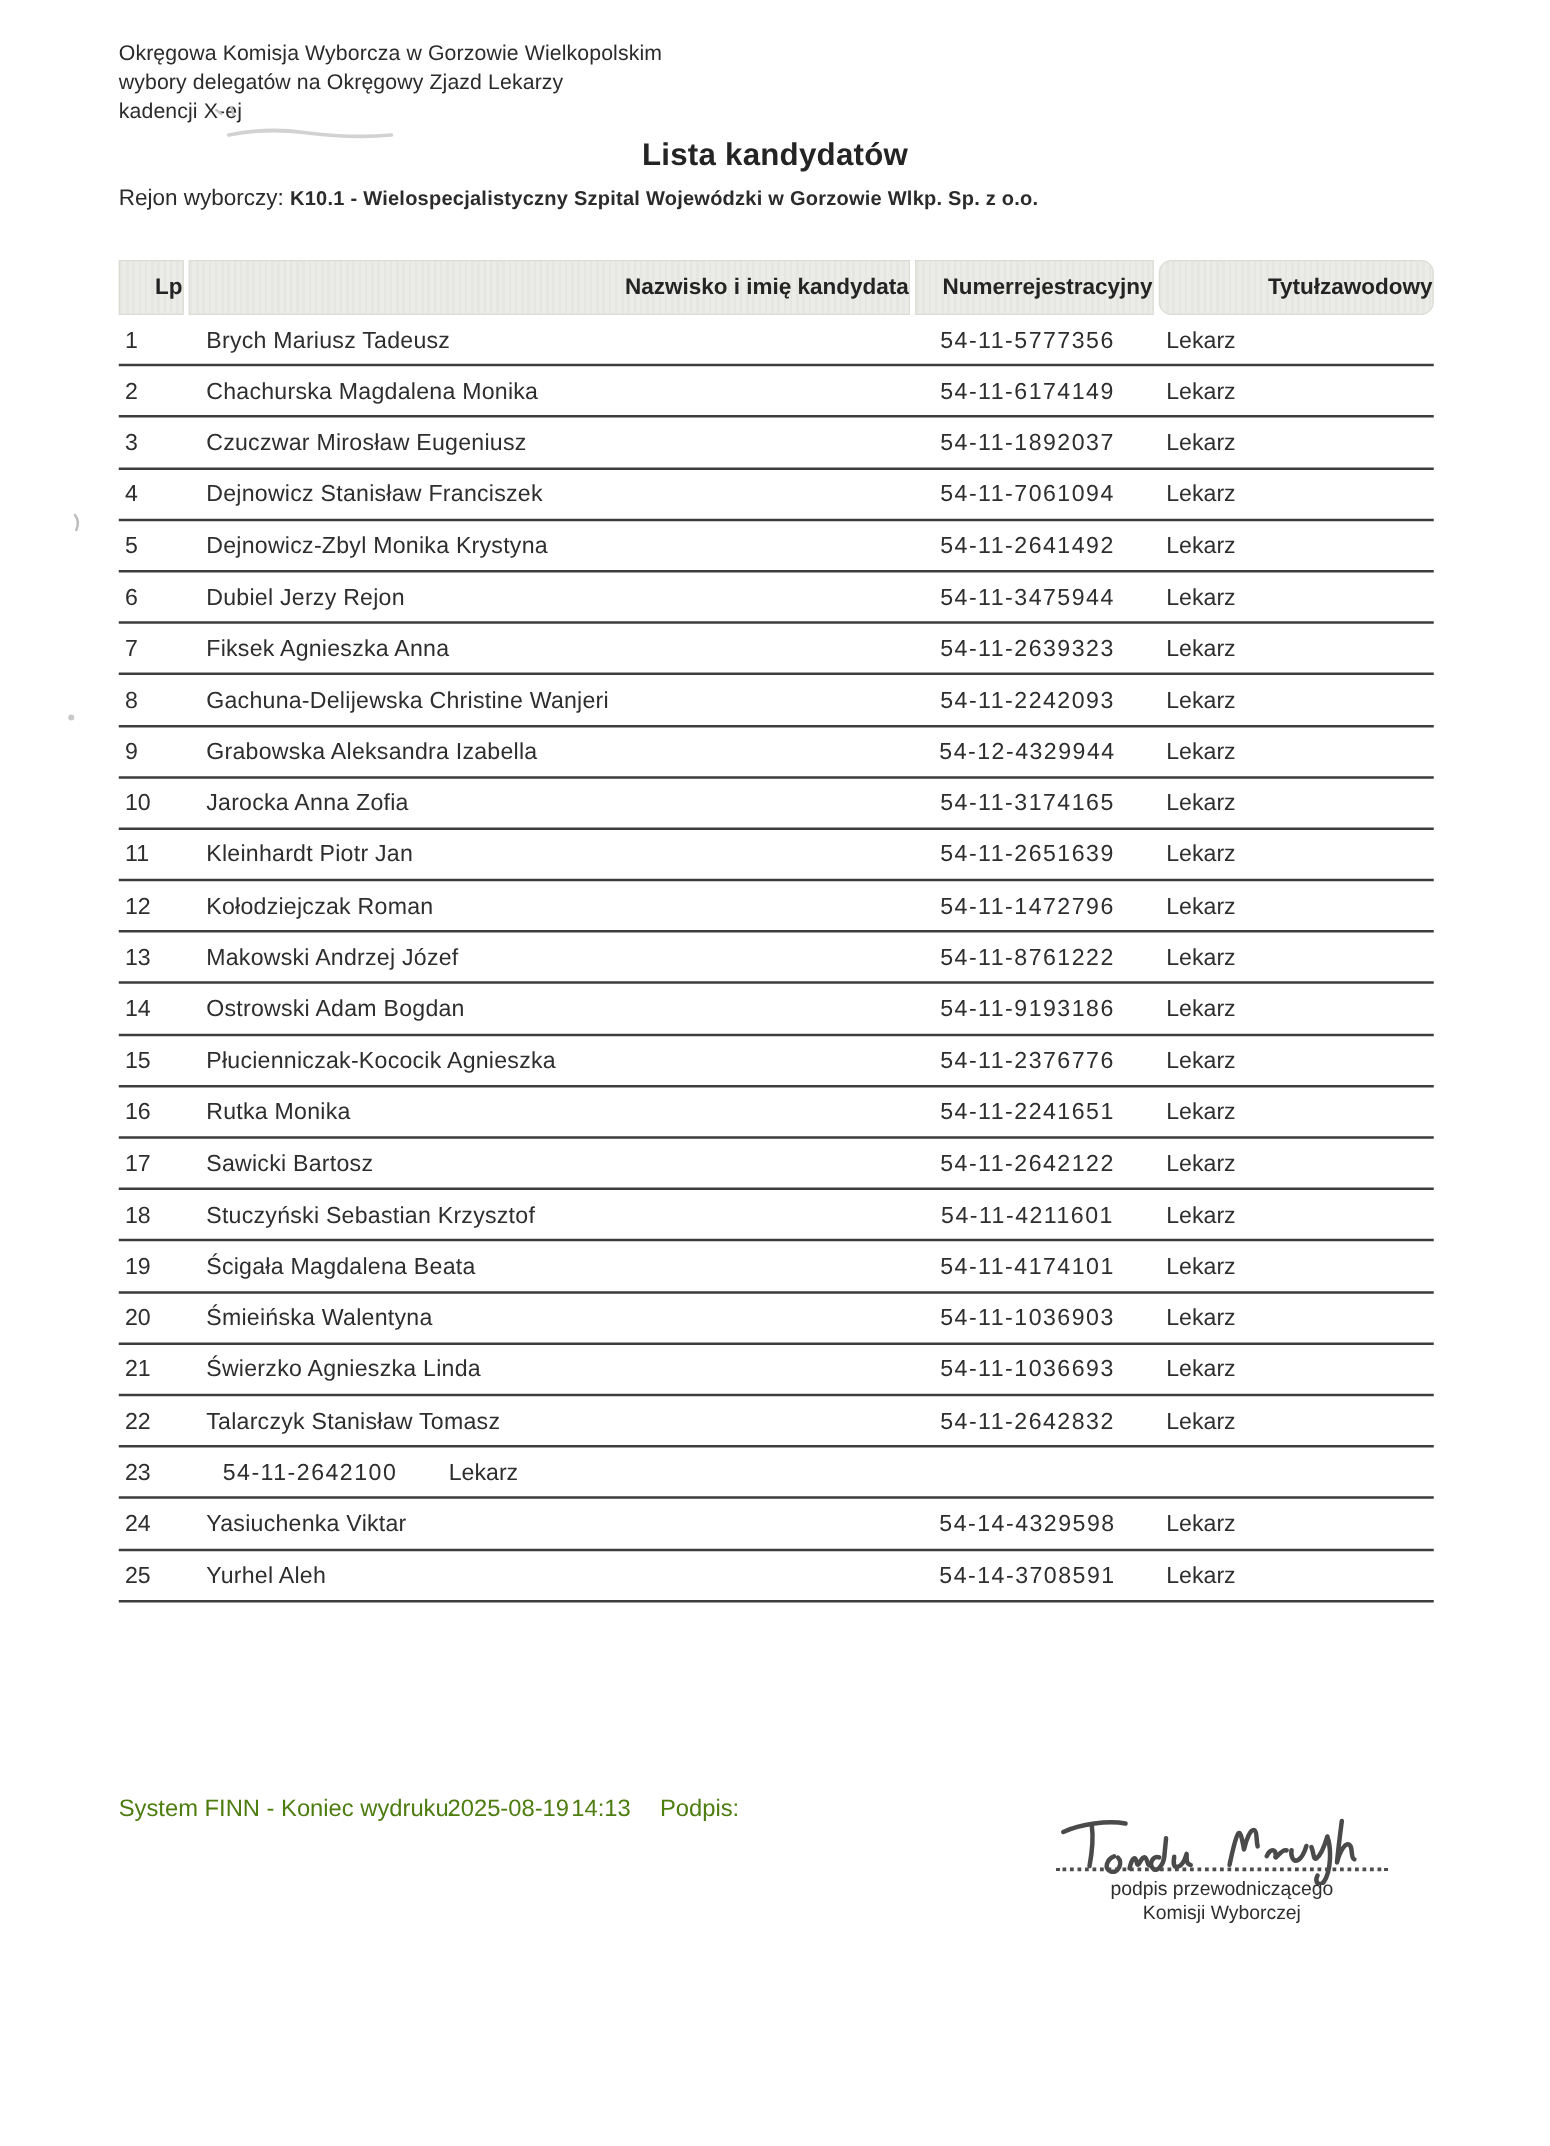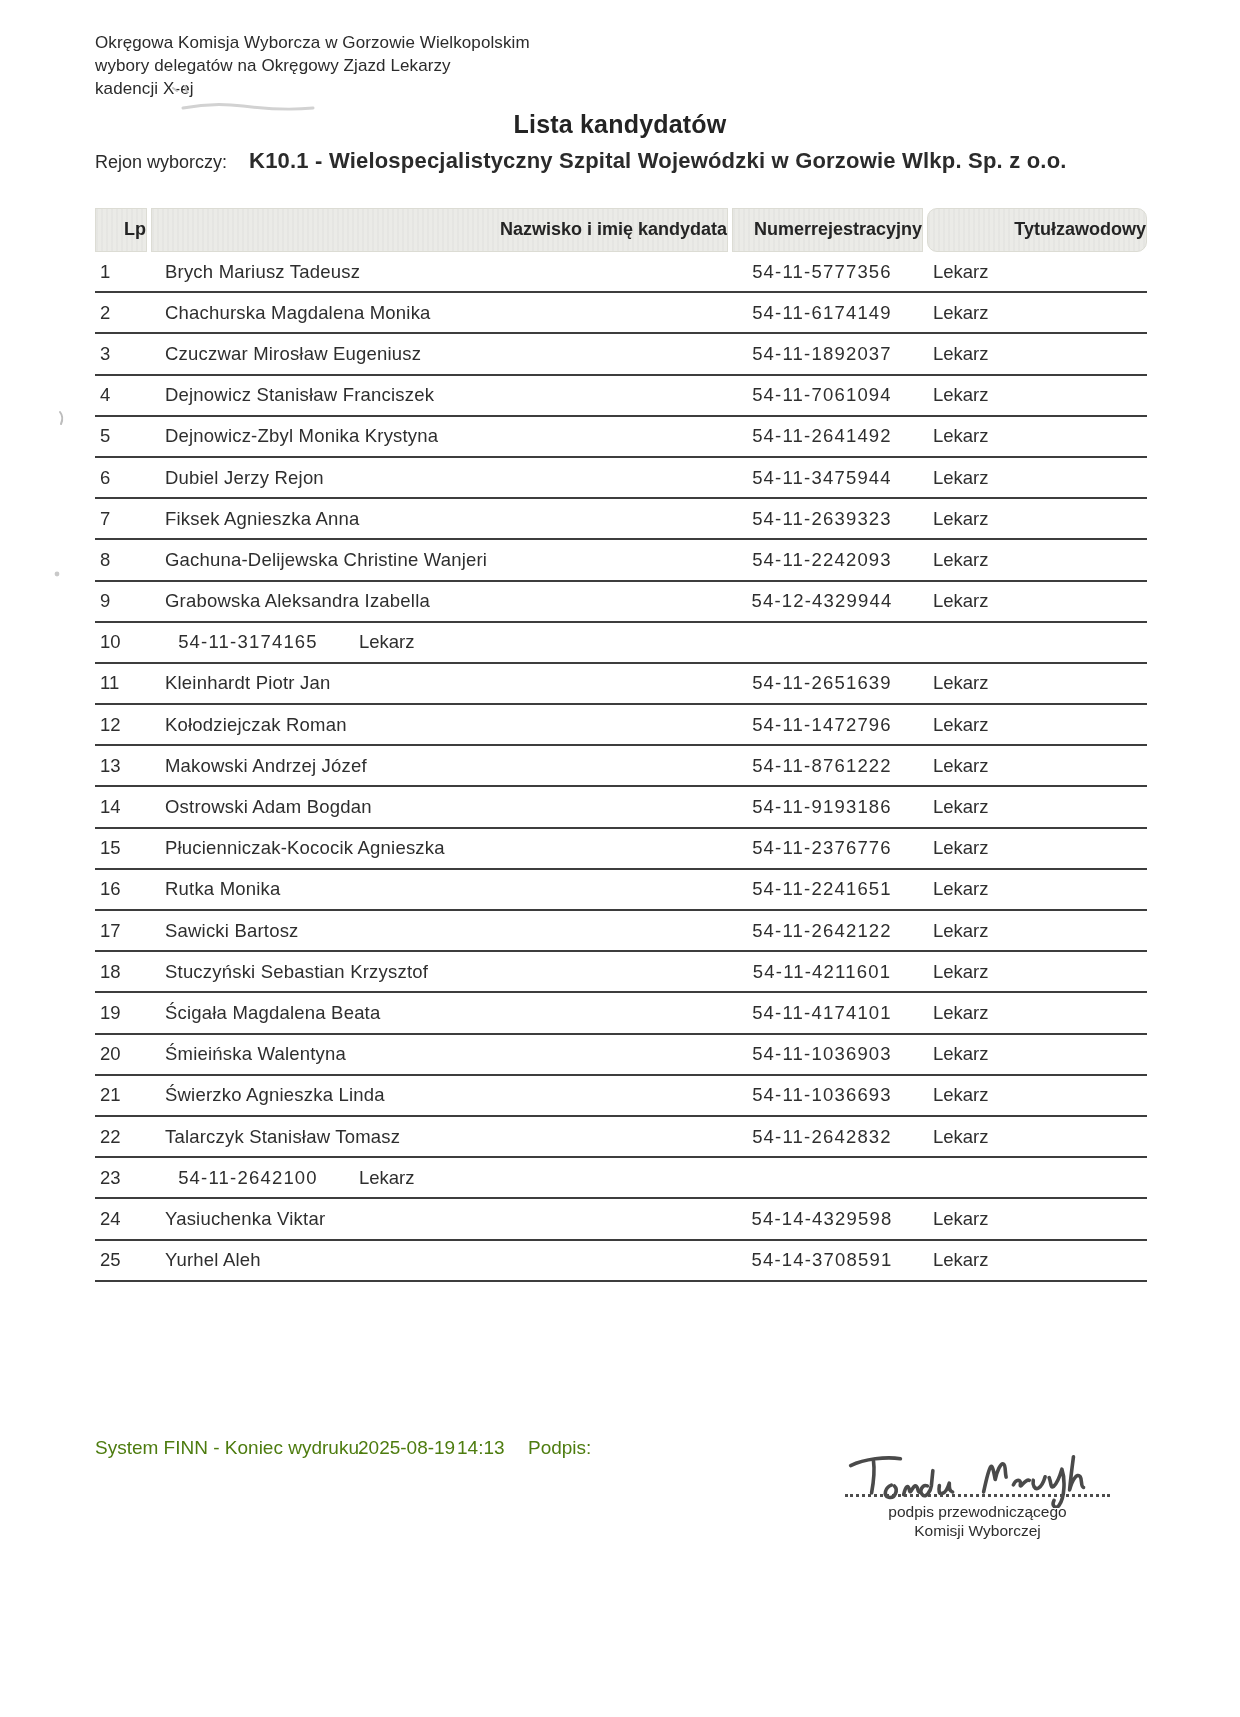--- a/index.html
+++ b/index.html
@@ -13,21 +13,21 @@
   
   .doc-header { position:absolute; left:95px; top:31px; font-size:17px; line-height:23px; letter-spacing:0.1px; }
   .doc-header div { white-space:nowrap; }
 
   
   .title {
     position:absolute; left:0; top:110px; width:1240px; margin:0;
     text-align:center; font-size:25px; font-weight:bold; letter-spacing:0.2px; color:#242424;
   }
   .region { position:absolute; left:95px; top:148px; font-size:18px; white-space:nowrap; }
-  .region .region-value { font-weight:bold; font-size:22px; margin-left:22px; letter-spacing:0.2px; }
+  .region .region-value { font-weight:bold; font-size:16px; margin-left:5px; letter-spacing:0.2px; }
 
   
   .table { position:absolute; left:95px; top:208px; width:1052px; }
   .thead { display:flex; gap:4px; height:44px; }
   .th {
     background:#ebebe7;
     border:1px solid #dcdcd4;
     box-sizing:border-box;
     display:flex; justify-content:flex-end; align-items:center;
     padding-bottom:3px;
@@ -158,20 +158,21 @@
           <div class="td b-title">Lekarz</div>
         </div>
         <div class="tr">
           <div class="td b-lp">9</div>
           <div class="td b-name">Grabowska Aleksandra Izabella</div>
           <div class="td b-reg">54-12-4329944</div>
           <div class="td b-title">Lekarz</div>
         </div>
         <div class="tr">
           <div class="td b-lp">10</div>
+          <div class="td b-name">Jarocka Anna Zofia</div>
           <div class="td b-reg">54-11-3174165</div>
           <div class="td b-title">Lekarz</div>
         </div>
         <div class="tr">
           <div class="td b-lp">11</div>
           <div class="td b-name">Kleinhardt Piotr Jan</div>
           <div class="td b-reg">54-11-2651639</div>
           <div class="td b-title">Lekarz</div>
         </div>
         <div class="tr">

